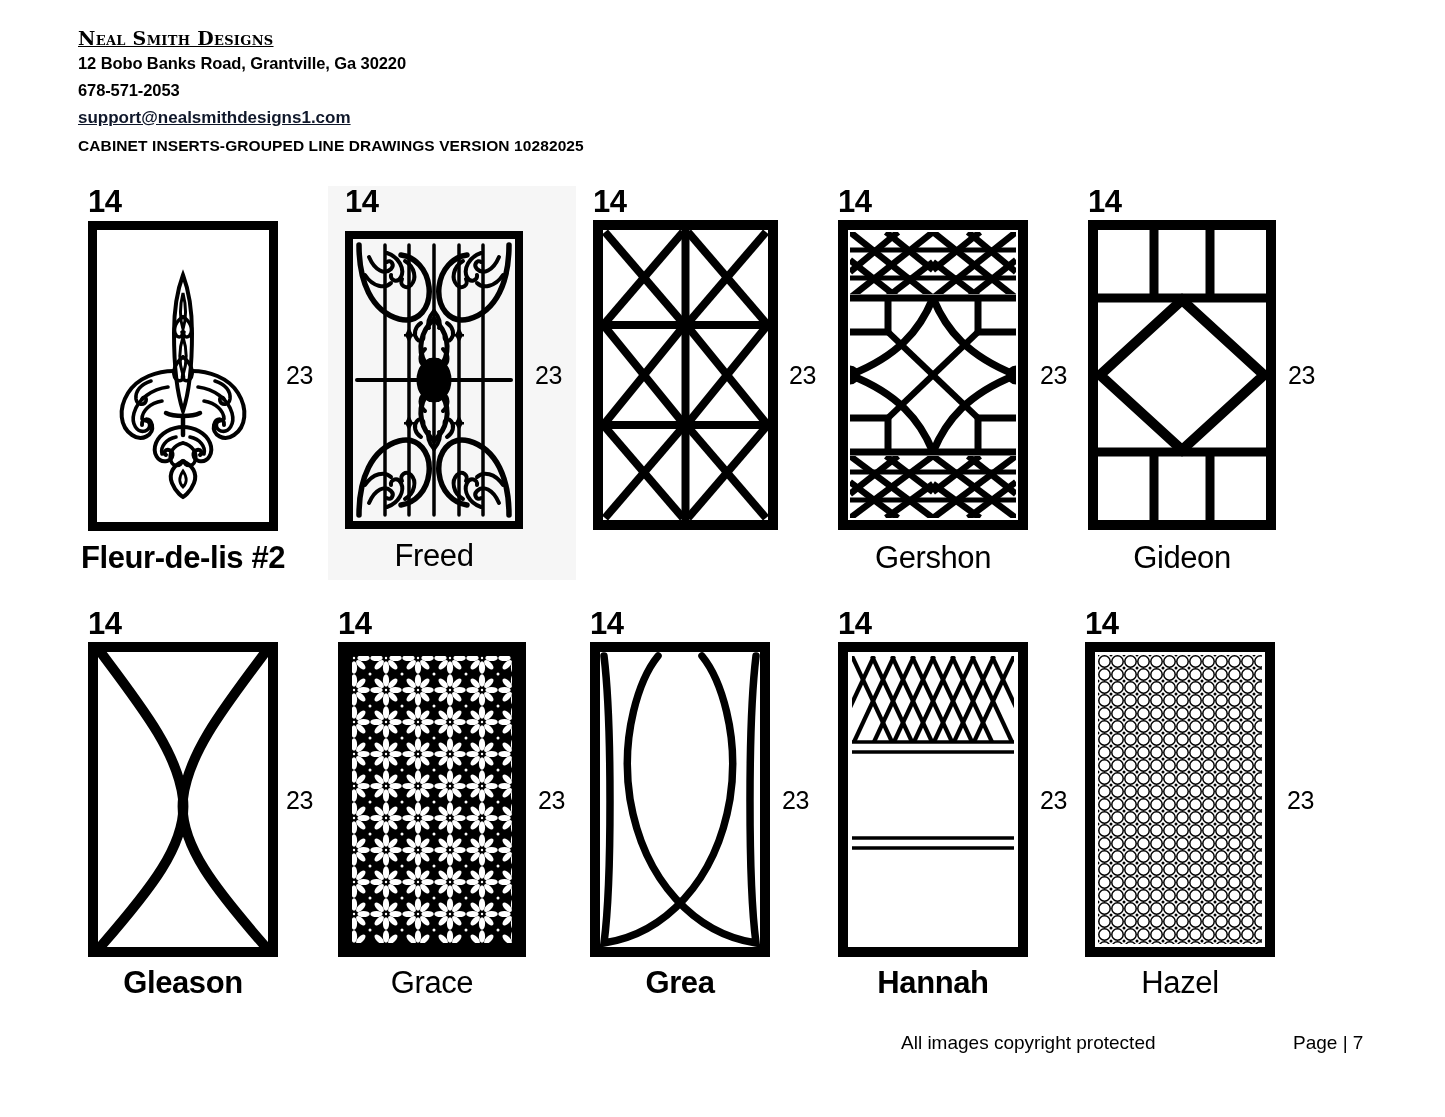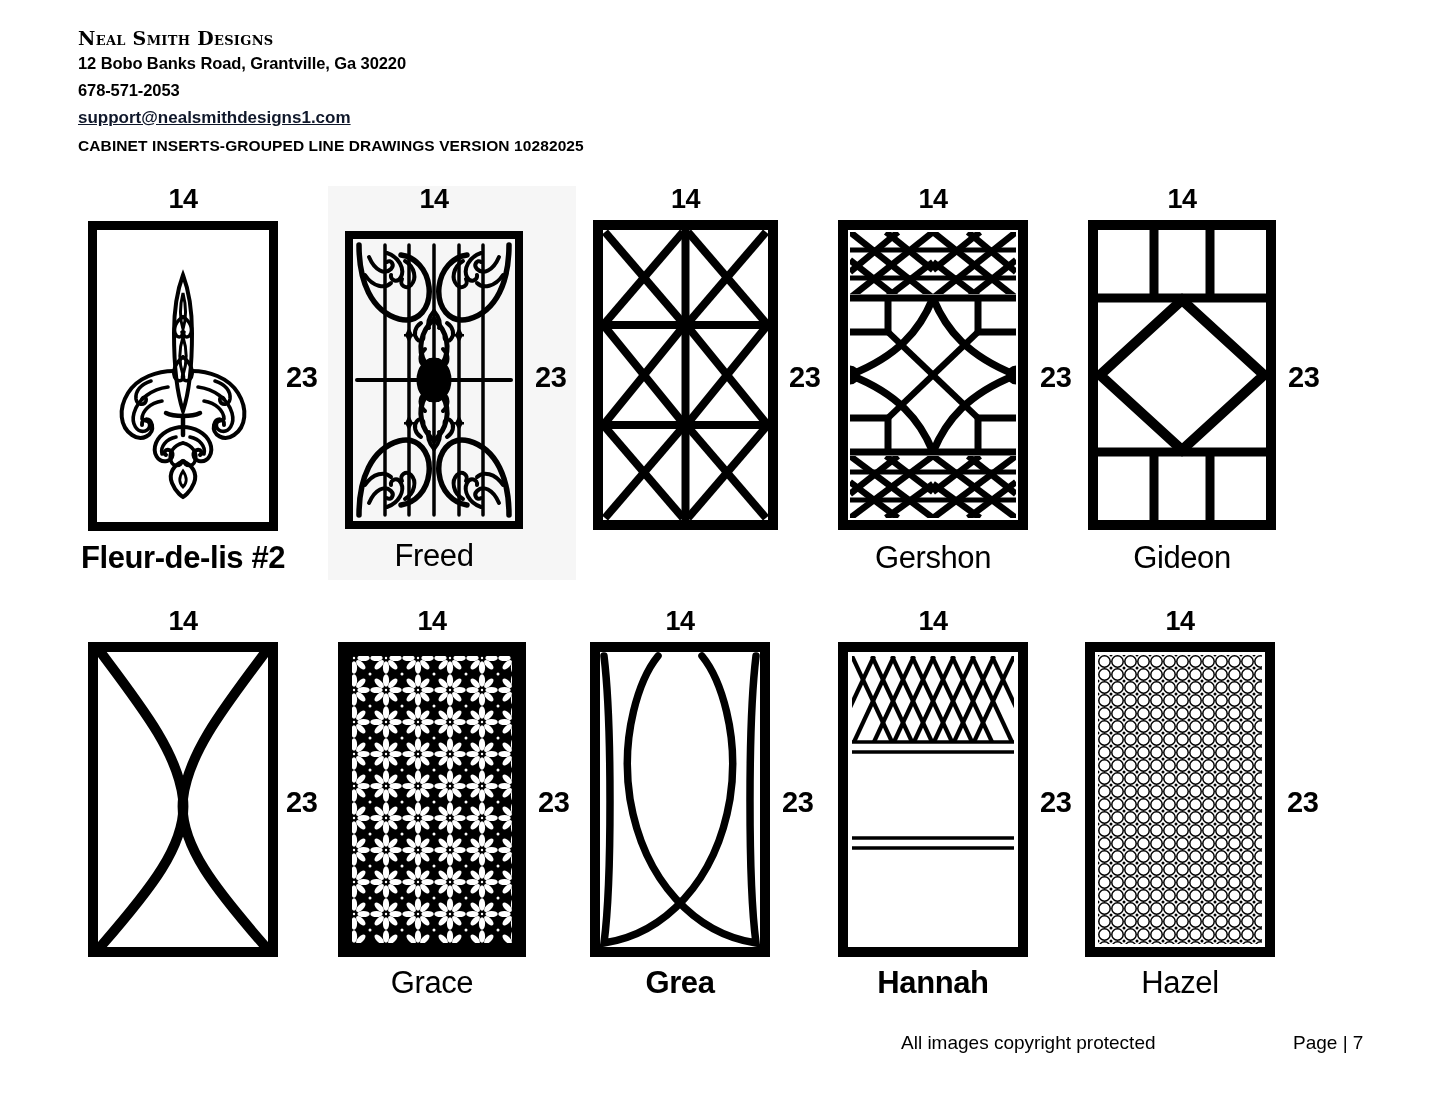--- a/index.html
+++ b/index.html
@@ -13,44 +13,45 @@
   }
   .page{position:relative;width:1445px;height:1117px;}
 
   
   .header{position:absolute;left:78px;top:26px;}
   .brand{
     font-family:"DejaVu Serif",serif;
     font-size:19px;font-weight:700;letter-spacing:.3px;
     line-height:1.28;
     font-variant:small-caps;
+    text-decoration:underline;
   }
   .addr,.phone,.version{
     font-size:16.5px;font-weight:700;line-height:1.62;
     letter-spacing:-.1px;
   }
   .email{
     font-size:17px;font-weight:700;line-height:1.62;
     color:#0f172a;text-decoration:underline;
     display:inline-block;cursor:pointer;
   }
   .version{font-size:15.5px;letter-spacing:.1px;padding-top:2px;}
 
   
   .grid-row{position:absolute;left:0;width:1445px;}
   .cell{position:absolute;top:0;}
 
   .dim-top{
-    position:absolute;left:0;width:100%;text-align:center;
-    font-size:27px;font-weight:700;font-family:"Liberation Sans",sans-serif;
+    position:absolute;left:0;width:100%;text-align:left;
+    font-size:31px;font-weight:700;font-family:"Liberation Sans",sans-serif;
     letter-spacing:-.5px;
   }
   .dim-right{
     position:absolute;
-    font-size:29px;font-weight:700;font-family:"Liberation Sans",sans-serif;
+    font-size:25px;font-weight:400;font-family:"Liberation Sans",sans-serif;
     letter-spacing:-.5px;
     line-height:1;
   }
   .design-box{position:absolute;}
   .design-box svg{display:block;width:100%;height:100%;}
   .label{
     position:absolute;left:-14px;width:calc(100% + 28px);
     text-align:center;
     font-size:31px;letter-spacing:-.4px;
     font-family:"Liberation Sans",sans-serif;
@@ -340,20 +341,21 @@
       <div class="design-box" style="left:0;top:32px;width:190px;height:315px;">
         <svg viewBox="0 0 190 315" xmlns="http://www.w3.org/2000/svg">
           <rect x="5" y="5" width="180" height="305" fill="none" stroke="#000" stroke-width="10"></rect>
           <g stroke="#000" fill="none" stroke-width="10" stroke-linecap="round">
 
             <path d="M14 12 C56 68 90 112 95 157 C100 202 60 250 14 303"></path>
             <path d="M176 12 C134 68 100 112 95 157 C90 202 130 250 176 303"></path>
           </g>
         </svg>
       </div>
+      <div class="label bold" style="top:355px;">Gleason</div>
     </div>
 
     <div class="cell" style="left:338px;width:188px;height:400px;">
       <div class="dim-top" style="top:-4px;">14</div>
       <div class="dim-right" style="left:200px;top:178px;">23</div>
       <div class="design-box" style="left:0;top:32px;width:188px;height:315px;">
         <svg viewBox="0 0 188 315" xmlns="http://www.w3.org/2000/svg">
           <defs>
 
             <pattern id="graceTile" x="0" y="0" width="32" height="32" patternUnits="userSpaceOnUse">

